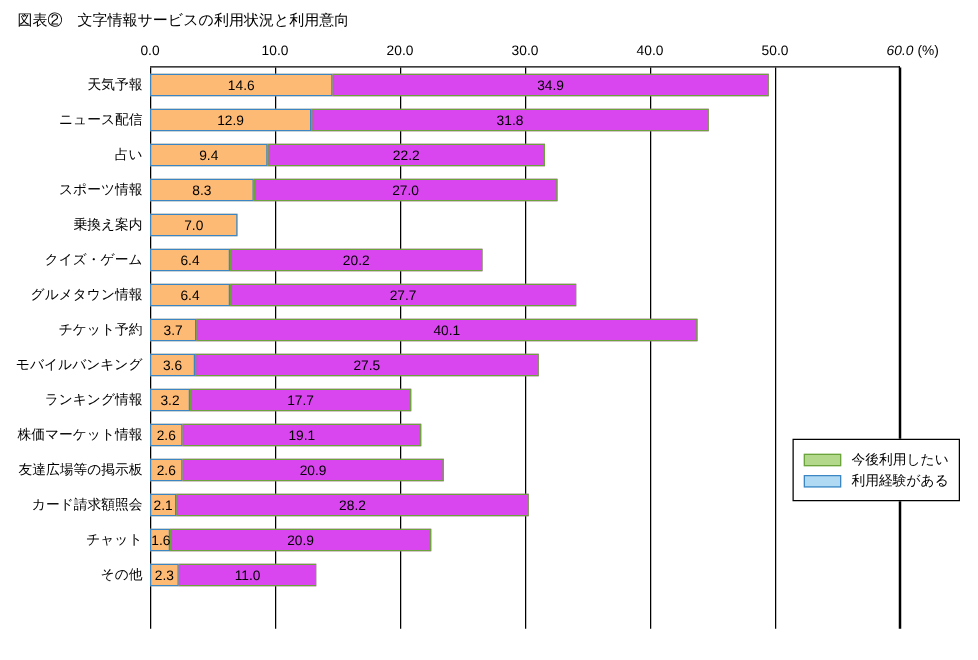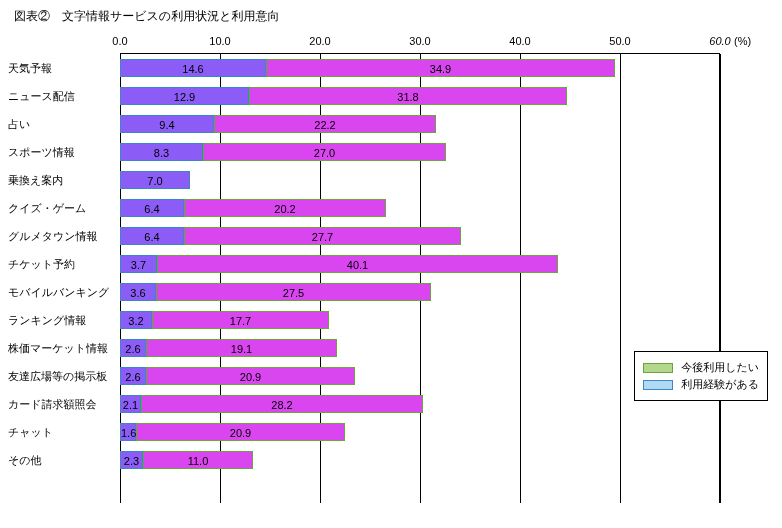--- a/index.html
+++ b/index.html
@@ -47,37 +47,37 @@
     width: 0;
     height: 100%;
     border-left: 1px solid #000;
   }
   .rows { position: absolute; top: 0; left: 0; width: 100%; }
   .row { position: relative; height: 28px; }
   .cat {
     position: absolute;
     left: -112px;
     width: 106px;
-    text-align: left;
+    text-align: right;
     top: 50%;
     transform: translateY(-50%);
     font-size: 11px;
     white-space: nowrap;
   }
   .bar {
     position: absolute;
     height: 18px;
     top: 50%;
     transform: translateY(-50%);
     font-size: 11px;
     text-align: center;
     line-height: 18px;
     white-space: nowrap;
   }
-  .bar.blue { background: #8b5cf6; border: 1px solid #3b86c3; color: #000; }
+  .bar.blue { background: #fdba74; border: 1px solid #3b86c3; color: #000; }
   .bar.green { background: #d946ef; border: 1px solid #6ba43a; color: #000; }
   .legend {
     position: absolute;
     right: 6px;
     top: 320px;
     border: 1px solid #000;
     padding: 6px 8px;
     background: #fff;
     font-size: 11px;
   }

